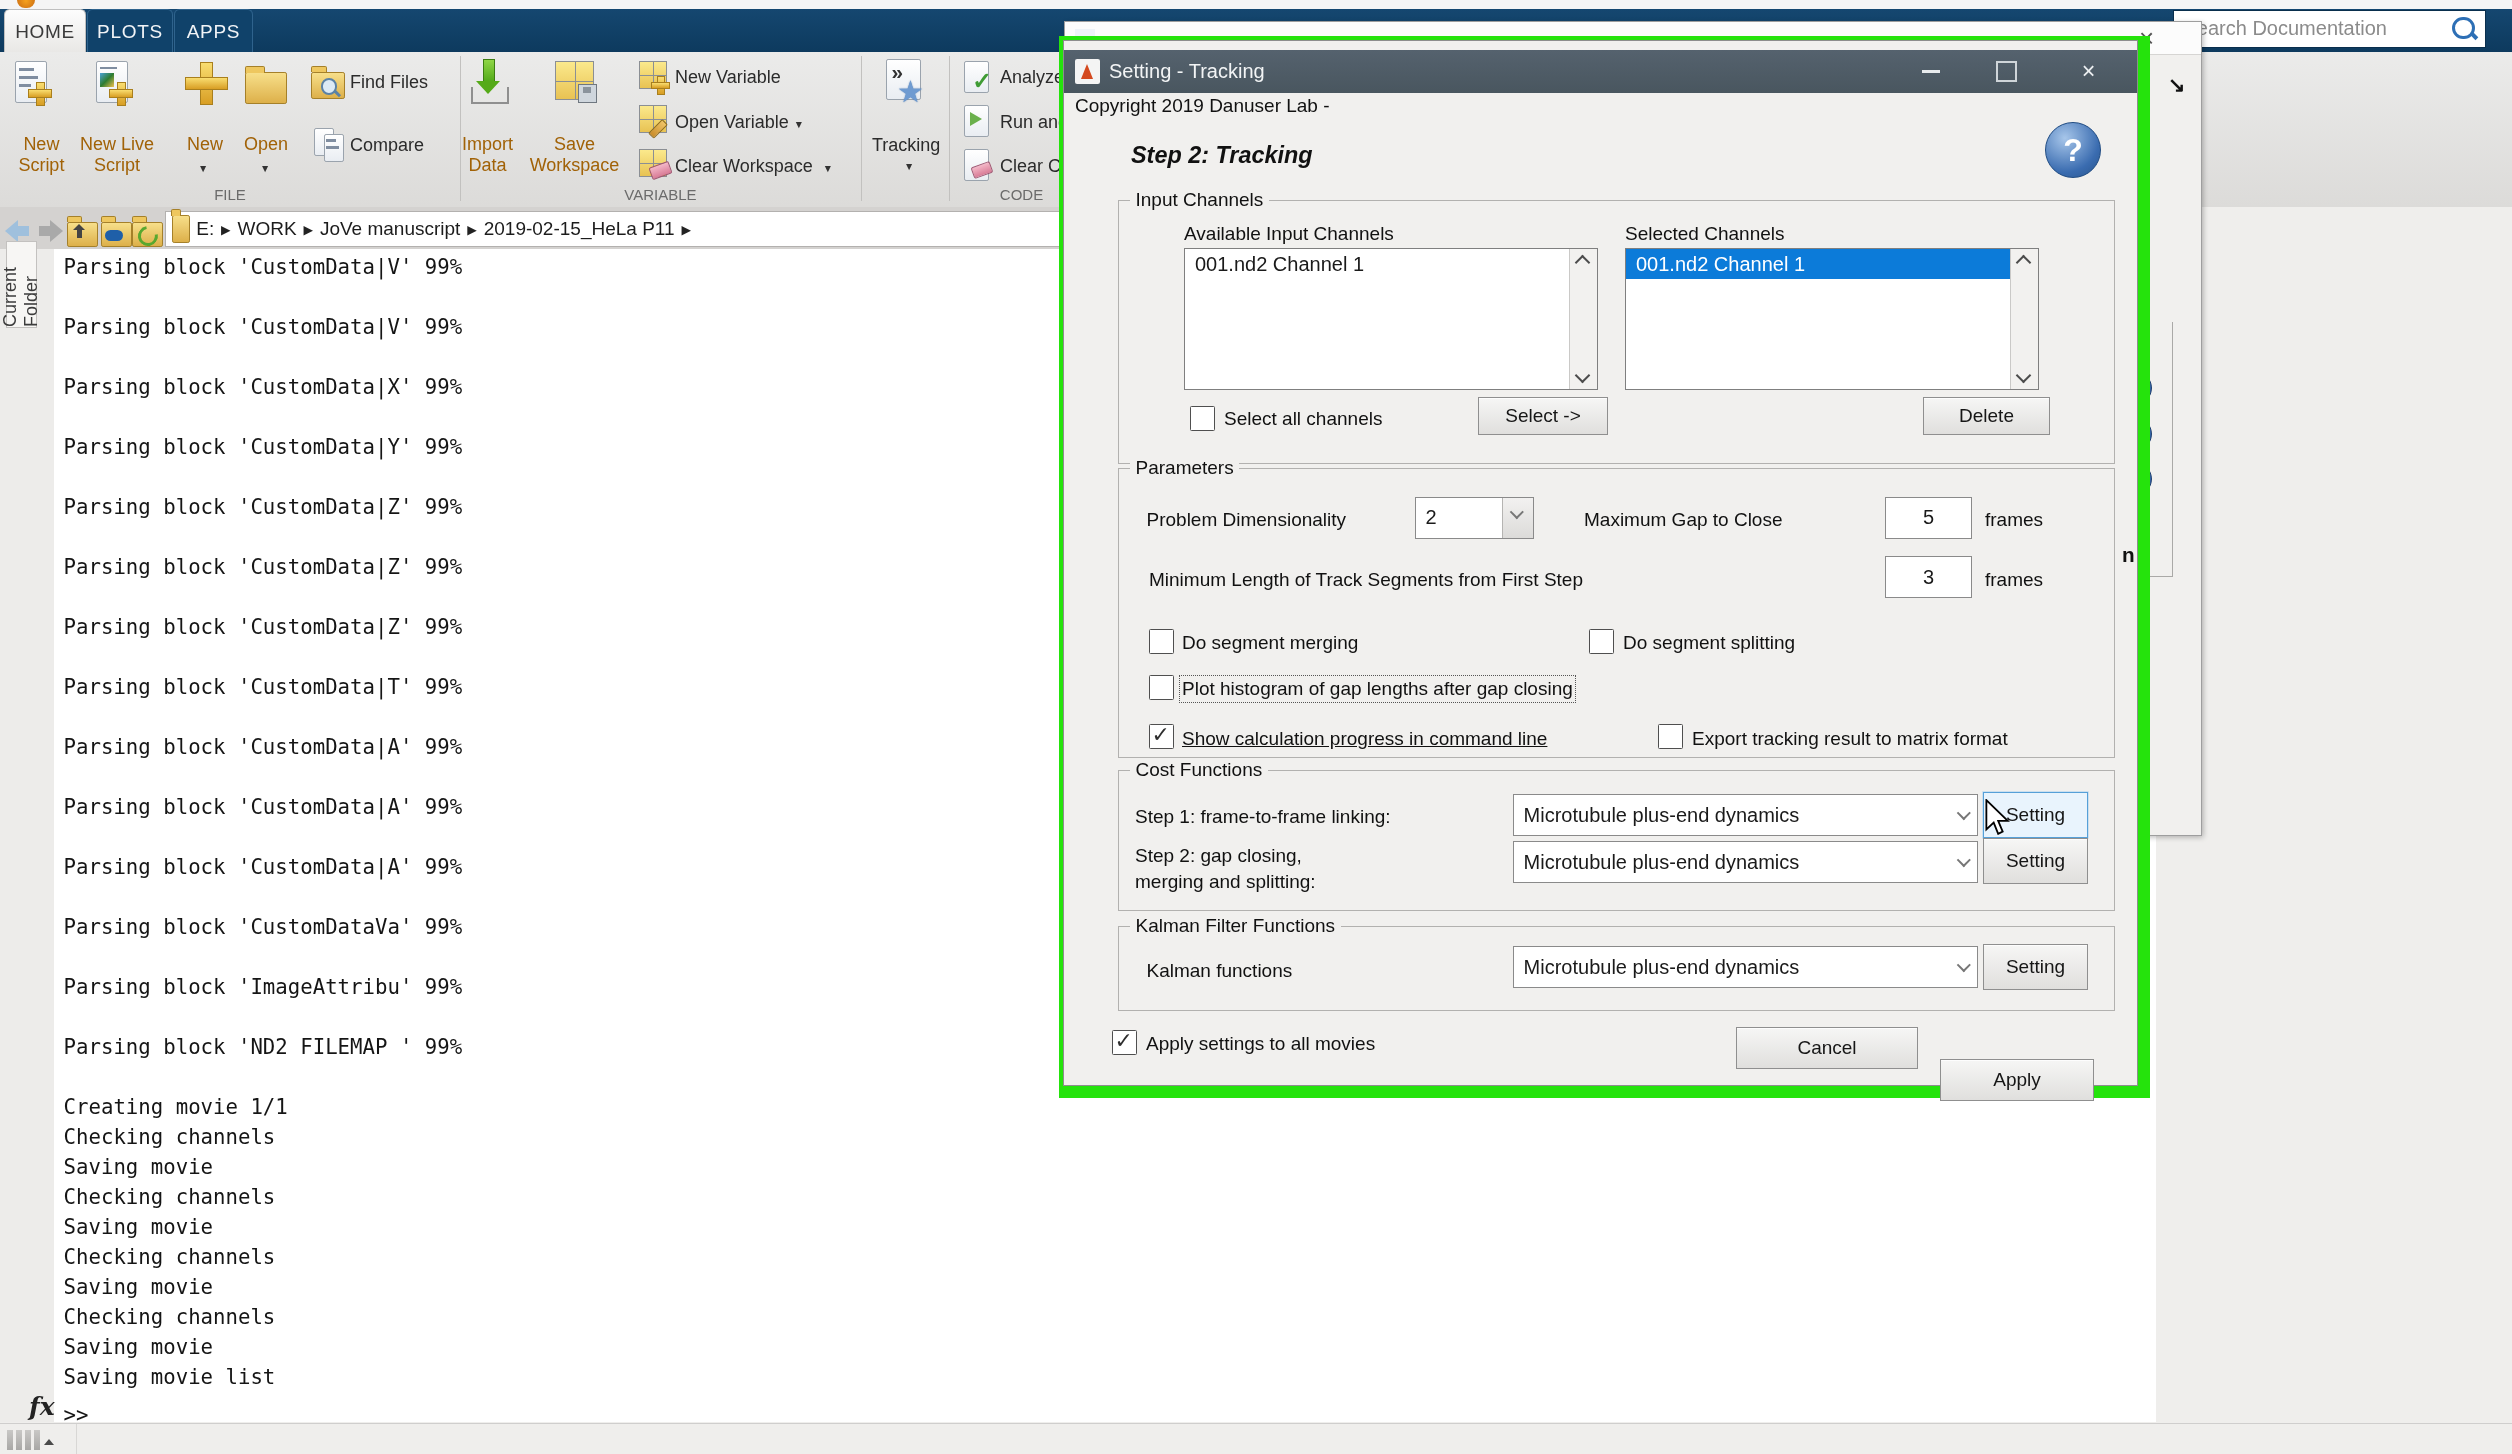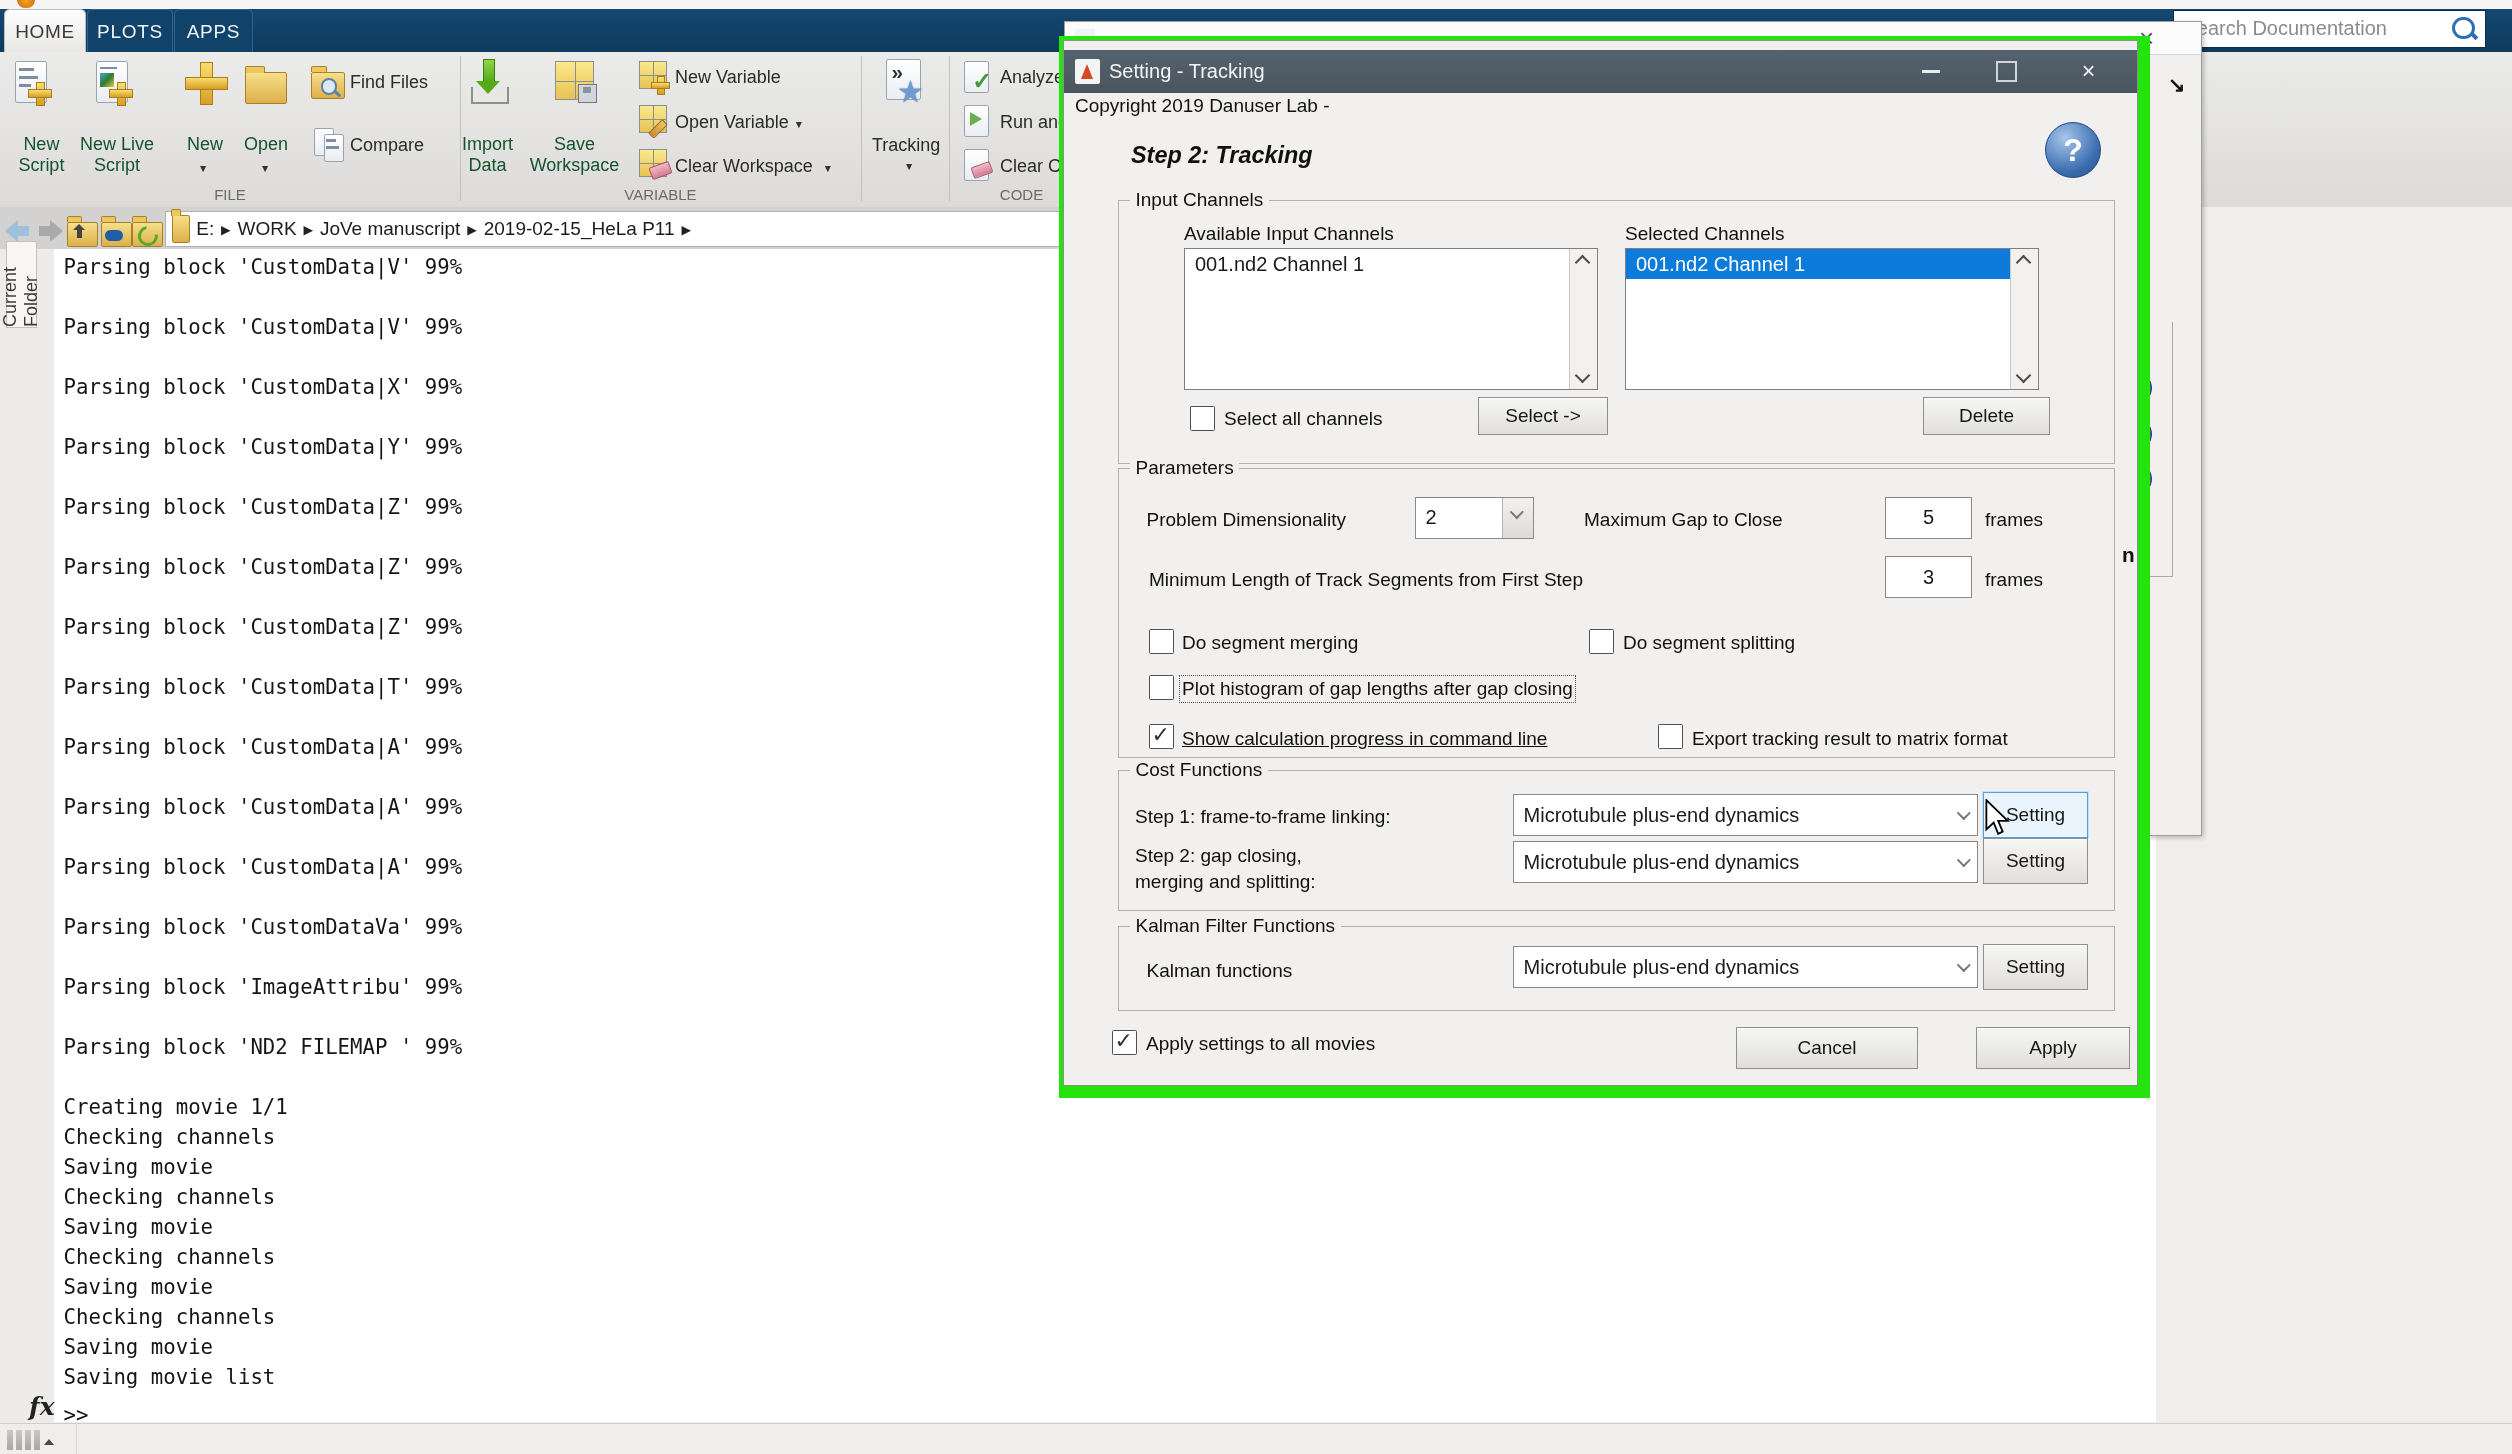--- a/index.html
+++ b/index.html
@@ -19,21 +19,21 @@
   #searchbox{left:2173px;top:9.6px;width:311px;height:36px;background:#ffffff;border:0.7px solid #0a2f4d;
              display:flex;align-items:center;overflow:hidden;}
   #search-ph{font-size:20px;color:#8b8b8b;white-space:nowrap;margin-left:-18px;padding-left:27.5px;}
   #search-mag{left:2452px;top:16.5px;width:16.5px;height:16.5px;border:3.4px solid #2d6fb5;border-radius:50%;}
   #search-mag-h{left:2470px;top:34px;width:8.3px;height:4.1px;background:#2d6fb5;transform:rotate(45deg);}
   
   #ribbon{left:0;top:52px;width:2512px;height:155px;
           background:linear-gradient(#ebebea,#dcdbd9);border-bottom:0.7px solid #b9b8b6;}
   .seclabel{top:185px;height:19px;font-size:15px;color:#6b6b6b;display:flex;align-items:center;justify-content:center;}
   .vsep{top:56px;width:0.7px;height:145px;background:#c2c1bf;}
-  .biglabel{font-size:18px;color:#14532d;text-align:center;line-height:21.3px;}
+  .biglabel{font-size:18px;color:#a16207;text-align:center;line-height:21.3px;}
   .smlabel{font-size:18px;color:#2b2b2b;white-space:nowrap;}
   .caret{font-size:10.3px;color:#333;}
   
   .doc{background:linear-gradient(#ffffff,#e9edf2);border:1.4px solid #9aa3ad;border-radius:2.1px;}
   .docline{position:absolute;background:#7f8da0;height:2.8px;}
   .plusbar-v{position:absolute;background:linear-gradient(#f9dd70,#d89e24);border:0.7px solid #a97f1d;}
   .plusbar-h{position:absolute;background:linear-gradient(#f9dd70,#d89e24);border:0.7px solid #a97f1d;}
   .folder{position:absolute;background:linear-gradient(#f7df8a,#ddb04a);border:1.4px solid #a58029;border-radius:2.1px;}
   .folder:before{content:"";position:absolute;left:-1.4px;top:-6.9px;width:45%;height:5.5px;
       background:#eec75f;border:1.4px solid #a58029;border-bottom:none;border-radius:2.1px 2.1px 0 0;}
@@ -451,21 +451,21 @@
         <div class="combo" style="left:394px;top:19px;width:463px;height:40px;">
           <span class="val">Microtubule plus-end dynamics</span>
           <div class="cchv"></div>
         </div>
         <div class="btn" style="left:864px;top:17px;width:103px;height:44px;">Setting</div>
       </div>
 
       <div class="cb checked" style="left:48px;top:989px;"></div>
       <div class="dlabel" style="left:82px;top:992px;">Apply settings to all movies</div>
       <div class="btn" style="left:672px;top:986px;width:180px;height:40px;">Cancel</div>
-      <div class="btn" style="left:876px;top:986px;width:152px;height:40px;margin-left:36px;">Apply</div>
+      <div class="btn" style="left:876px;top:1018px;width:152px;height:40px;">Apply</div>
     </div>
   </div>
 
   <div class="abs" id="cursor">
     <svg width="27.5" height="36" viewBox="0 0 24 32">
         <polygon points="1,1 1,27 7.5,21 11.5,31 15.5,29 11.5,19.5 20,19.5" fill="#ffffff" stroke="#000000" stroke-width="1.6"></polygon>
       </svg>
   </div>
 
 </div>

